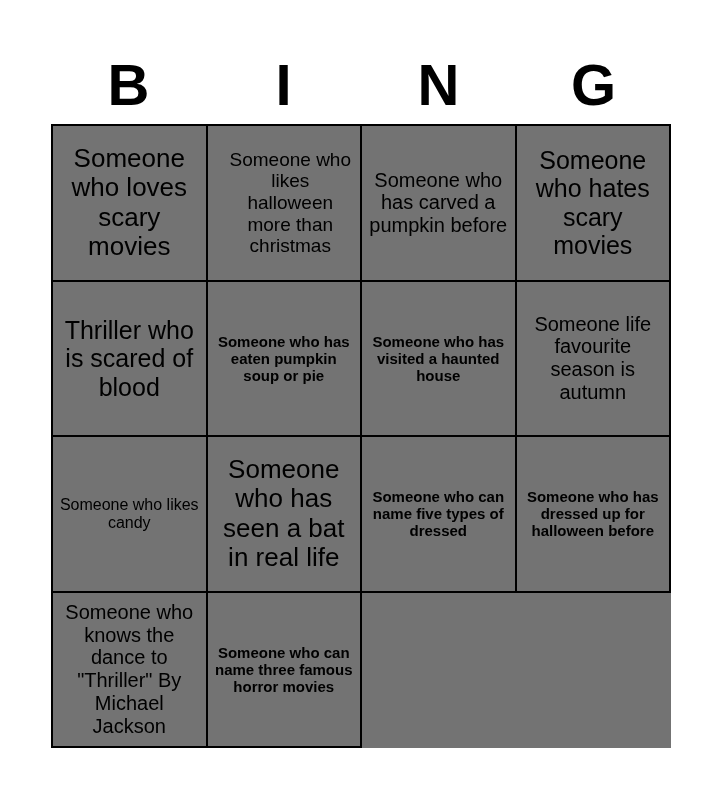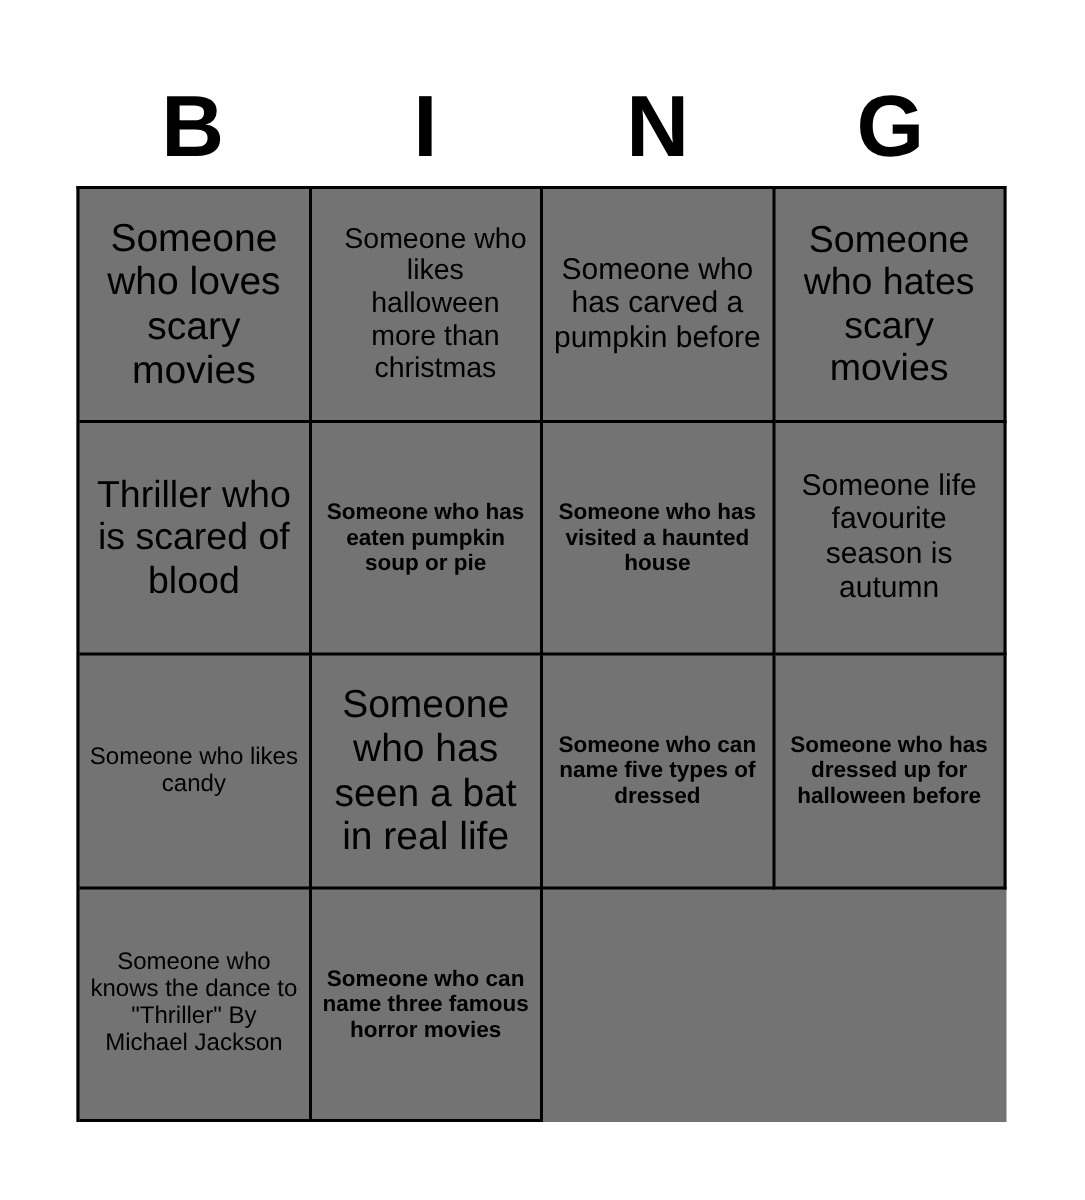--- a/index.html
+++ b/index.html
@@ -72,21 +72,21 @@
     width: 100%;
     line-height: 1.14;
     color: #000000;
   }
   
   .fs-26 { font-size: 26px; }
   .fs-25 { font-size: 25px; }
   .fs-21 { font-size: 15px; font-weight: bold; }
   .fs-20 { font-size: 20px; }
   .fs-19 { font-size: 19px; margin-left: 13px; }
-  .fs-16 { font-size: 16px; }
+  .fs-16 { font-size: 20px; }
 </style>
 </head>
 <body>
 
 <div class="card">
 
   <div class="header-row">
     <div class="header-cell">B</div>
     <div class="header-cell">I</div>
     <div class="header-cell">N</div>

